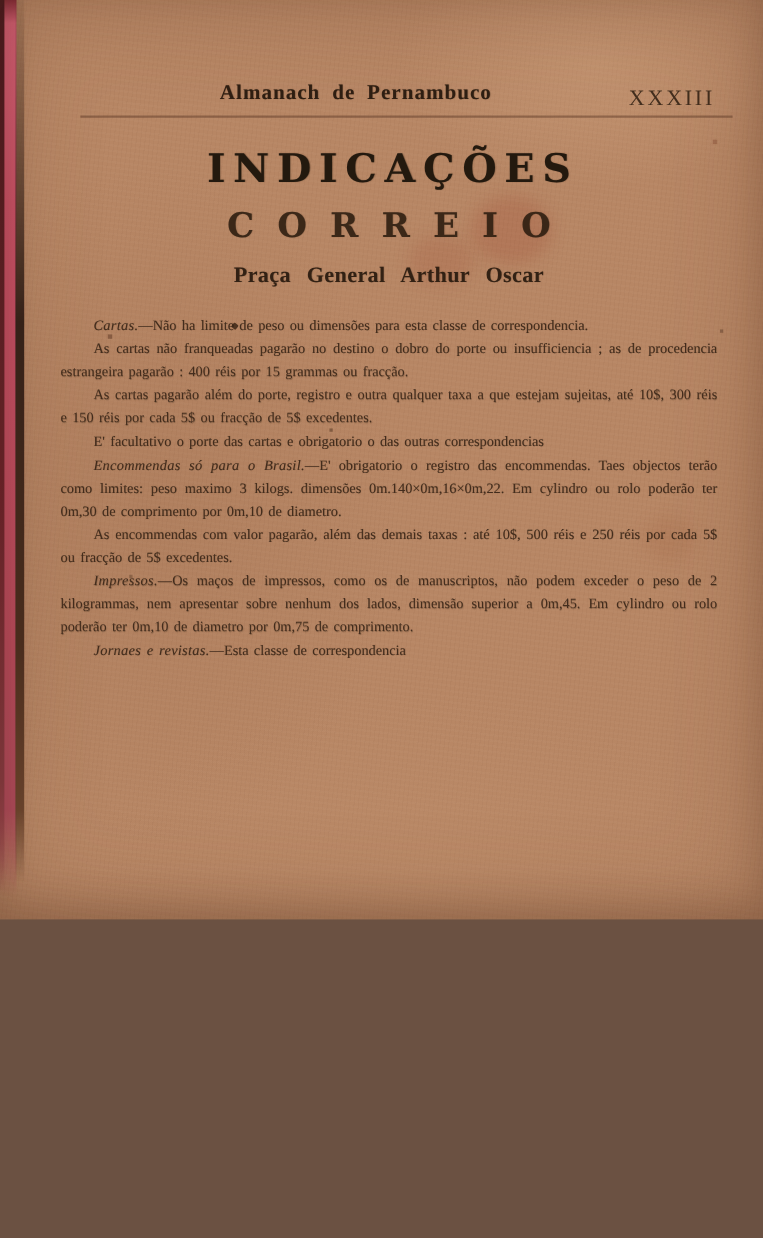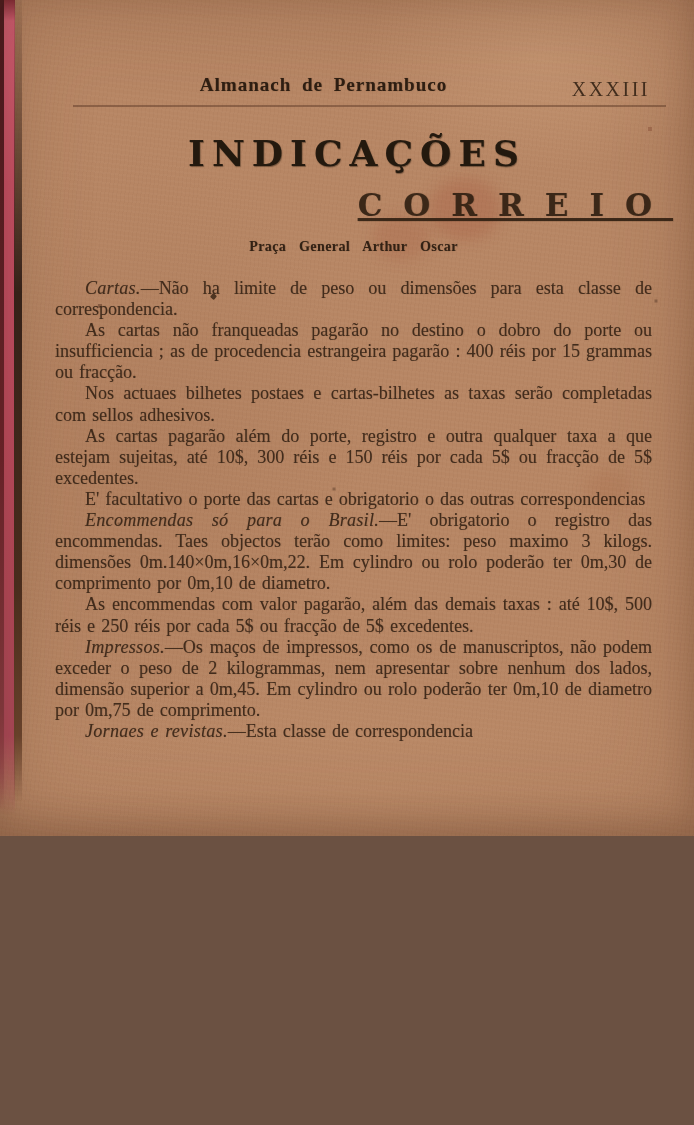--- a/index.html
+++ b/index.html
@@ -83,45 +83,44 @@
   .main-title {
     margin: 25px 0 0 0; text-align: center;
     font-family: "DejaVu Serif", serif;
     font-size: 36px; font-weight: bold;
     color: rgba(30,21,12,0.94);
     text-shadow: 0.6px 0.6px 1px rgba(40,26,14,0.45);
   }
   .main-title span { letter-spacing: 7px; margin-right: -7px; }
 
   .section-title {
-    margin: 13px 0 0 0; text-align: right;
+    margin: 13px 0 0 0; text-align: center;
     font-family: "DejaVu Serif", serif;
     font-size: 31px; font-weight: bold;
     color: rgba(44,29,16,0.84);
     text-shadow: 0.4px 0.4px 0.8px rgba(50,32,18,0.35);
-    text-decoration: underline;
   }
   .section-title span { letter-spacing: 21px; margin-right: -21px; }
 
   .subheading {
     margin: 16px 0 0 0; text-align: center;
-    font-size: 14px; font-weight: bold;
+    font-size: 20px; font-weight: bold;
     word-spacing: 9px; letter-spacing: 0.4px;
     color: rgba(43,28,16,0.92);
     text-shadow: 0.4px 0.4px 0.8px rgba(55,35,20,0.45);
   }
 
   .ornament-dot {
     position: absolute; left: 211px; top: 294px; width: 5px; height: 5px;
     background: rgba(52,32,18,0.8); transform: rotate(40deg); border-radius: 1px;
   }
 
   .body-text {
     margin-top: 23px;
-    font-size: 18px; line-height: 21.1px;
+    font-size: 13px; line-height: 21.1px;
     text-align: justify;
     word-spacing: 1.6px;
     color: rgba(62,41,26,0.95);
     text-shadow: 0.35px 0.35px 0.7px rgba(74,50,32,0.45);
   }
   .body-text p { margin: 0; text-indent: 30px; }
   .body-text i { letter-spacing: 0.3px; }
 </style>
 </head>
 <body>
@@ -149,21 +148,20 @@
 
     <h2 class="section-title"><span>CORREIO</span></h2>
 
     <h3 class="subheading">Praça General Arthur Oscar</h3>
 
     <div class="ornament-dot"></div>
 
     <div class="body-text" id="body-text">
         <p><i>Cartas.</i><span>—Não ha limite de peso ou dimensões para esta classe de correspondencia.</span></p>
         <p><span>As cartas não franqueadas pagarão no destino o dobro do porte ou insufficiencia ; as de procedencia estrangeira pagarão : 400 réis por 15 grammas ou fracção.</span></p>
-        <p><span>Nos actuaes bilhetes postaes e cartas-bilhetes as taxas serão completadas com sellos adhesivos.</span></p>
         <p><span>As cartas pagarão além do porte, registro e outra qualquer taxa a que estejam sujeitas, até 10$, 300 réis e 150 réis por cada 5$ ou fracção de 5$ excedentes.</span></p>
         <p><span>E' facultativo o porte das cartas e obrigatorio o das outras correspondencias</span></p>
         <p><i>Encommendas só para o Brasil.</i><span>—E' obrigatorio o registro das encommendas. Taes objectos terão como limites: peso maximo 3 kilogs. dimensões 0m.140×0m,16×0m,22. Em cylindro ou rolo poderão ter 0m,30 de comprimento por 0m,10 de diametro.</span></p>
         <p><span>As encommendas com valor pagarão, além das demais taxas : até 10$, 500 réis e 250 réis por cada 5$ ou fracção de 5$ excedentes.</span></p>
         <p><i>Impressos.</i><span>—Os maços de impressos, como os de manuscriptos, não podem exceder o peso de 2 kilogrammas, nem apresentar sobre nenhum dos lados, dimensão superior a 0m,45. Em cylindro ou rolo poderão ter 0m,10 de diametro por 0m,75 de comprimento.</span></p>
         <p><i>Jornaes e revistas.</i><span>—Esta classe de correspondencia</span></p>
       </div>
 
   </div>
 </div>

